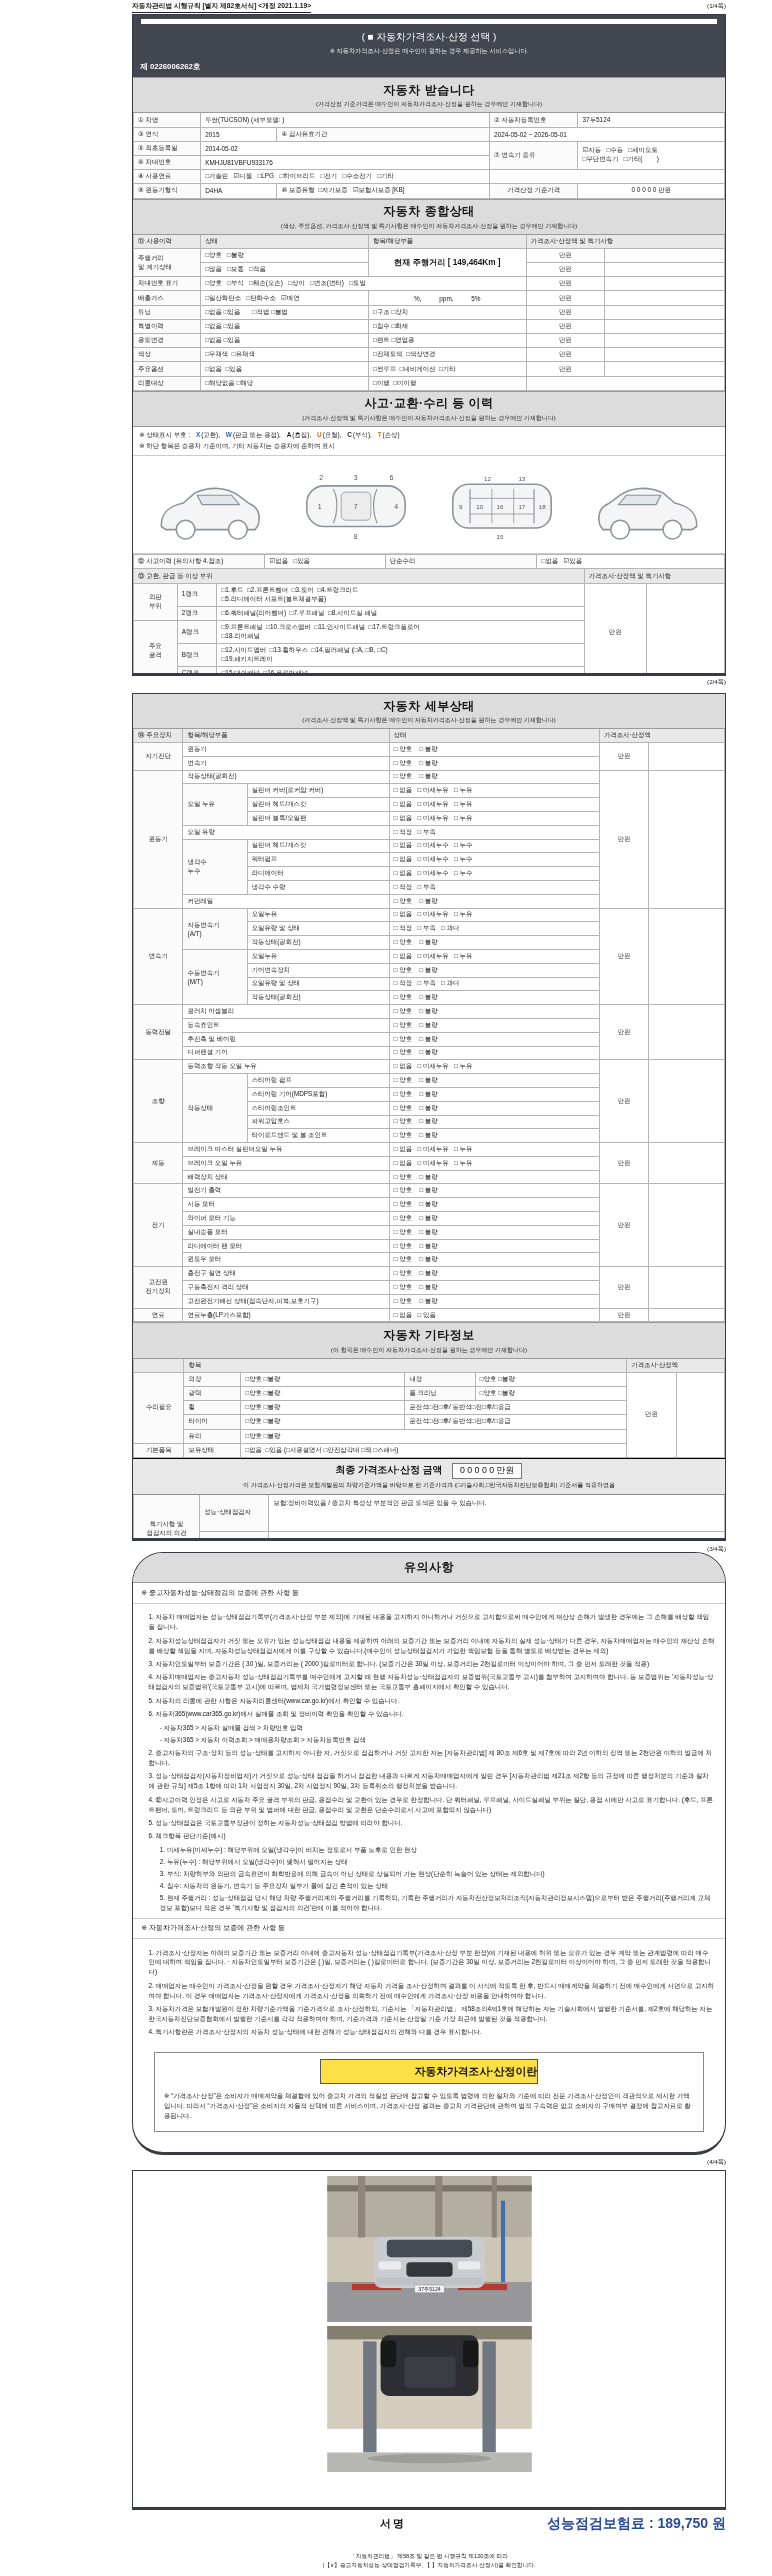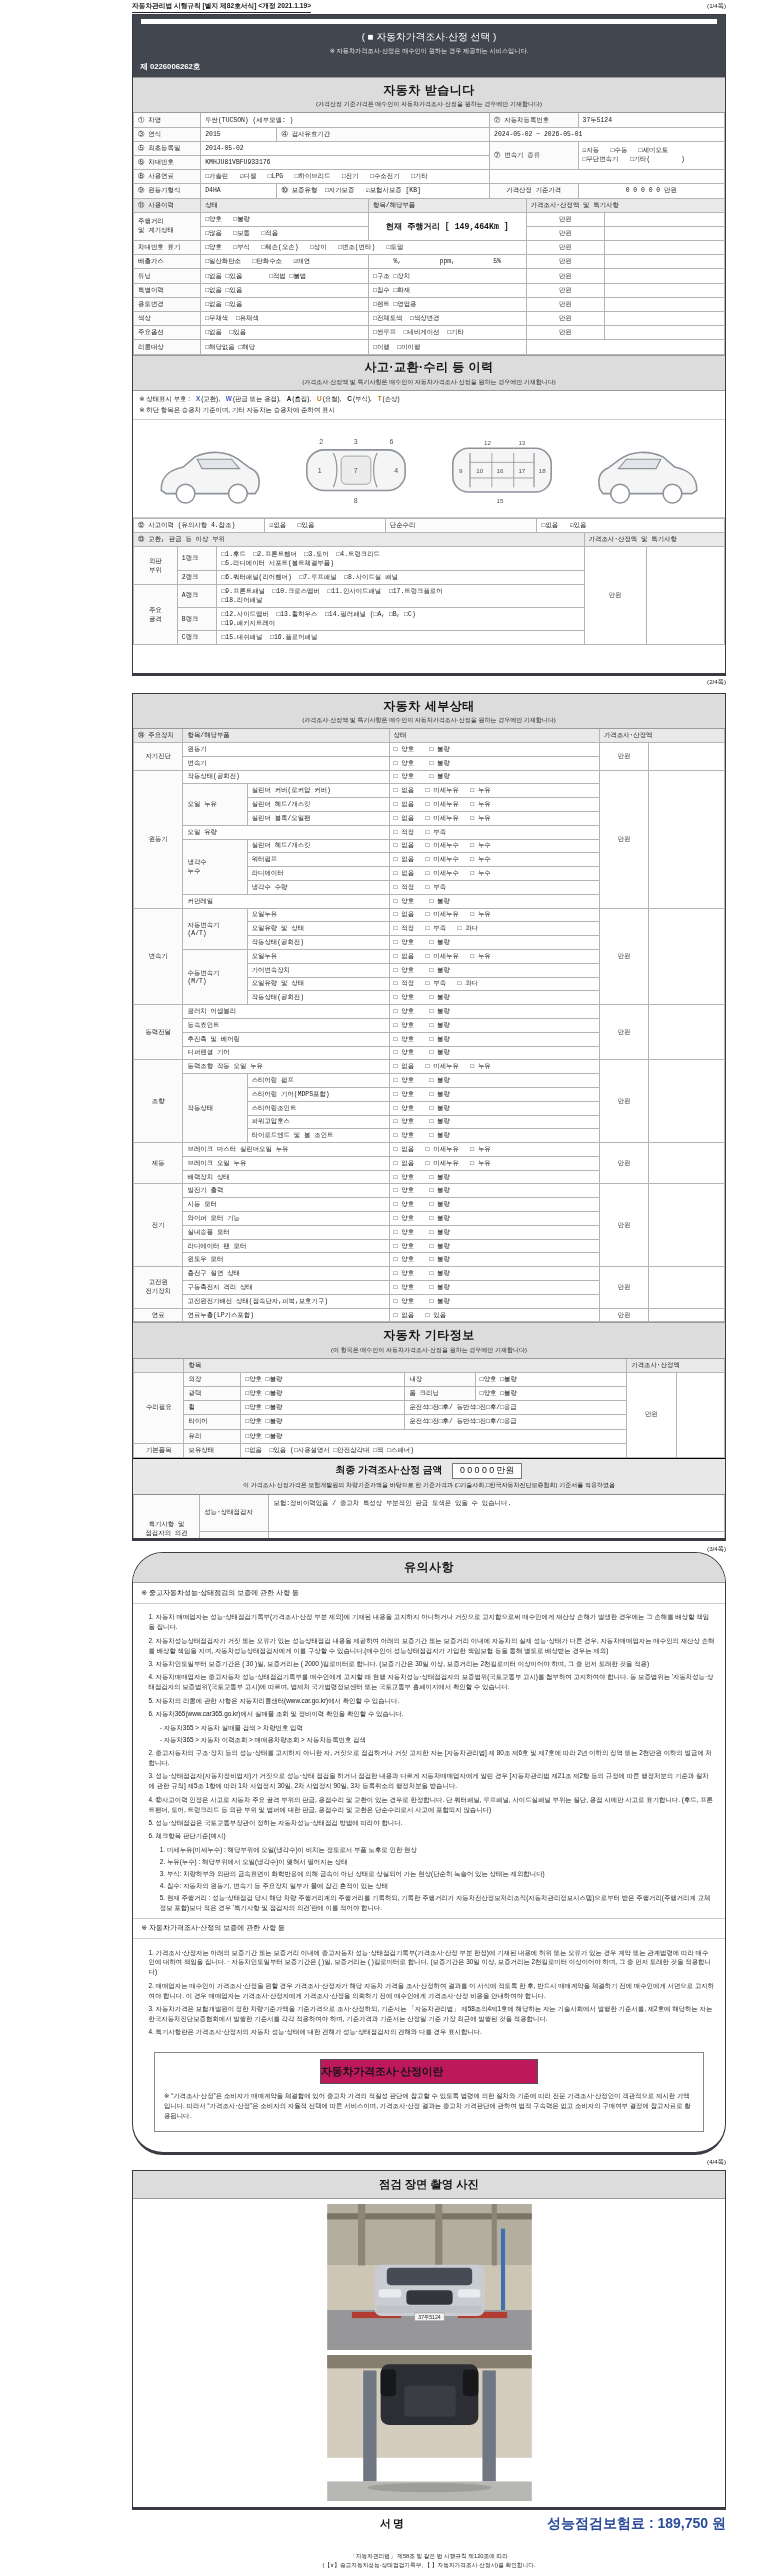--- a/index.html
+++ b/index.html
@@ -14,40 +14,40 @@
   .band{background:#42464e;color:#fff;padding:3.1px 7.2px 5.2px;position:relative;}
   .band-topbar{height:4.6px;background:#fff;margin:1px 1px 7.2px;}
   .band-title{text-align:center;font-size:17.5px;font-weight:bold;letter-spacing:1px;}
   .band-sub{text-align:center;font-size:9.8px;margin-top:3.1px;}
   .band-note{text-align:center;font-size:6.2px;color:#e6e6e6;margin-top:2.6px;}
   .docno{font-size:7.7px;font-weight:bold;margin-top:6.2px;}
   
   .sec-head{background:#dcdcdc;border-top:0.5px solid #9a9a9a;border-bottom:0.5px solid #9a9a9a;text-align:center;padding:3.6px 0 3.1px;}
   .sec-title{font-size:12px;font-weight:bold;letter-spacing:0.5px;}
   .sec-sub{font-size:6px;margin-top:1.5px;color:#222;}
-  table{border-collapse:collapse;width:100%;table-layout:fixed;font-family:Liberation Mono, monospace;}
+  table{border-collapse:collapse;width:100%;table-layout:fixed;}
   td{border:0.5px solid #b5b5b5;font-size:6.4px;padding:2.1px 4.1px;vertical-align:middle;word-break:keep-all;}
   .lab{background:#fbfbfb;}
   .hd{background:#e9e9e9;font-size:6.4px;}
   .pre{white-space:pre-wrap;}
   .ctr{text-align:center;}
   .money{text-align:center;color:#333;}
   .big{font-size:8.2px;font-weight:bold;}
   .bt0 td{border-top:none;}
   .dtab td{padding:1px 4.1px;height:10.8px;}
   .legend{font-size:6.4px;padding:4.1px 6.2px;border-bottom:0.5px solid #ccc;}
   .legend .sym{font-weight:bold;margin:0 1px 0 4.1px;}
   .sym-b{color:#3b5fc0;} .sym-o{color:#c4731d;} .sym-k{color:#222;}
   .diagrams{display:flex;justify-content:space-around;align-items:center;padding:5.2px 3.1px;border-bottom:0.5px solid #ccc;height:98px;box-sizing:border-box;}
   .notices-body{padding:5.2px 10.3px 3.1px 13.4px;font-size:6.4px;line-height:1.54;}
   .nitem{margin:3.6px 0;padding-left:2.1px;}
   .nind{margin:2.1px 0 2.1px 13.4px;}
   .nsec{font-size:7px;font-weight:normal;padding:4.6px 8.2px;border-bottom:0.5px solid #ccc;border-top:0.5px solid #ccc;}
   .valbox-wrap{margin:8.2px 20.6px 7.2px;border:0.5px solid #8a8a8a;padding:7.2px 9.3px 9.3px;}
-  .valbox-title{width:216px;margin:-1px auto 6.2px;border:0.5px solid #555;text-align:left;font-size:10.8px;font-weight:bold;padding:4.6px 0;background:#be185d;}
+  .valbox-title{width:216px;margin:-1px auto 6.2px;border:0.5px solid #555;text-align:right;font-size:10.8px;font-weight:bold;padding:4.6px 0;background:#fde047;}
   .valbox-text{font-size:6.4px;line-height:1.6;}
   .finalband{background:#e8e8e8;border-top:1px solid #000000;border-bottom:0.5px solid #8a8a8a;text-align:center;padding:3.6px 0 4.1px;}
   .finalrow{font-size:9.8px;font-weight:bold;}
   .finalval{display:inline-block;border:0.5px solid #777;background:#fff;padding:1px 7.2px;margin-left:7.2px;font-size:8.8px;}
   .finalnote{font-size:6px;margin-top:2.6px;font-weight:normal;}
   .photos-head{background:#dcdcdc;border-bottom:0.5px solid #9a9a9a;text-align:center;font-size:11.3px;font-weight:bold;padding:6.2px 0;}
   .photo{display:block;margin:4.6px auto 0;}
   .sig-row{display:flex;align-items:center;}
   .sig-label{flex:1;text-align:center;font-size:10.8px;font-weight:bold;letter-spacing:2.1px;padding-left:124px;}
   .sig-fee{width:196px;text-align:right;font-size:14px;font-weight:bold;color:#2b4b9b;}
@@ -117,20 +117,24 @@
       <tr>
         <td class="lab">⑨ 원동기형식</td>
         <td>D4HA</td>
         <td colspan="2"><span class="lab">⑩ 보증유형</span>&nbsp;&nbsp;<span class="pre">□자가보증   ☑보험사보증 [KB]</span></td>
         <td class="lab ctr">가격산정 기준가격</td>
         <td class="ctr">0 0 0 0 0 만원</td>
       </tr>
     </tbody>
       </table>
 
+    <div class="sec-head">
+      <div class="sec-title">자동차 종합상태</div>
+      <div class="sec-sub">(색상, 주요옵션, 가격조사·산정액 및 특기사항은 매수인이 자동차가격조사·산정을 원하는 경우에만 기재합니다)</div>
+    </div>
     <table class="bt0">
       <colgroup>
           <col style="width:66px">
           <col style="width:165px">
           <col style="width:155px">
           <col style="width:77px">
           <col style="width:118px">
         </colgroup>
       <tbody>
           <tr>
@@ -676,21 +680,20 @@
       <div class="nitem">4.  특기사항란은 가격조사·산정자의 자동차 성능·상태에 대한 견해가 성능·상태점검자의 견해와 다를 경우 표시합니다.</div>
     </div>
     <div class="valbox-wrap">
       <div class="valbox-title">자동차가격조사·산정이란</div>
       <div class="valbox-text">※ “가격조사·산정”은 소비자가 매매계약을 체결함에 있어 중고차 가격의 적절성 판단에 참고할 수 있도록 법령에 의한 절차와 기준에 따라 전문 가격조사·산정인이 객관적으로 제시한 가액입니다. 따라서 “가격조사·산정”은 소비자의 자율적 선택에 따른 서비스이며, 가격조사·산정 결과는 중고차 가격판단에 관하여 법적 구속력은 없고 소비자의 구매여부 결정에 참고자료로 활용됩니다.</div>
     </div>
   </div>
   <div class="abs pagemark" style="top:2158px;left:132px;width:594px;text-align:right;">(4/4쪽)</div>
 
   <div class="abs page" style="top:2170px;height:340px;">
-    <div class="photos-head">점검 장면 촬영 사진</div>
     <svg class="photo" width="205" height="146" viewBox="0 0 398 284">
       <rect width="398" height="120" fill="#b4aea1"></rect>
       <rect x="0" y="18" width="398" height="12" fill="#7a7466"></rect>
       <rect x="60" y="0" width="14" height="120" fill="#8d8678"></rect>
       <rect x="210" y="0" width="14" height="120" fill="#8d8678"></rect>
       <rect x="320" y="0" width="10" height="120" fill="#8d8678"></rect>
       <rect x="0" y="120" width="398" height="86" fill="#cdc6b4"></rect>
       <rect x="338" y="48" width="8" height="170" fill="#3f6fae"></rect>
       <rect x="0" y="206" width="398" height="78" fill="#97979a"></rect>
       <rect x="48" y="210" width="96" height="12" fill="#b23b32"></rect>

